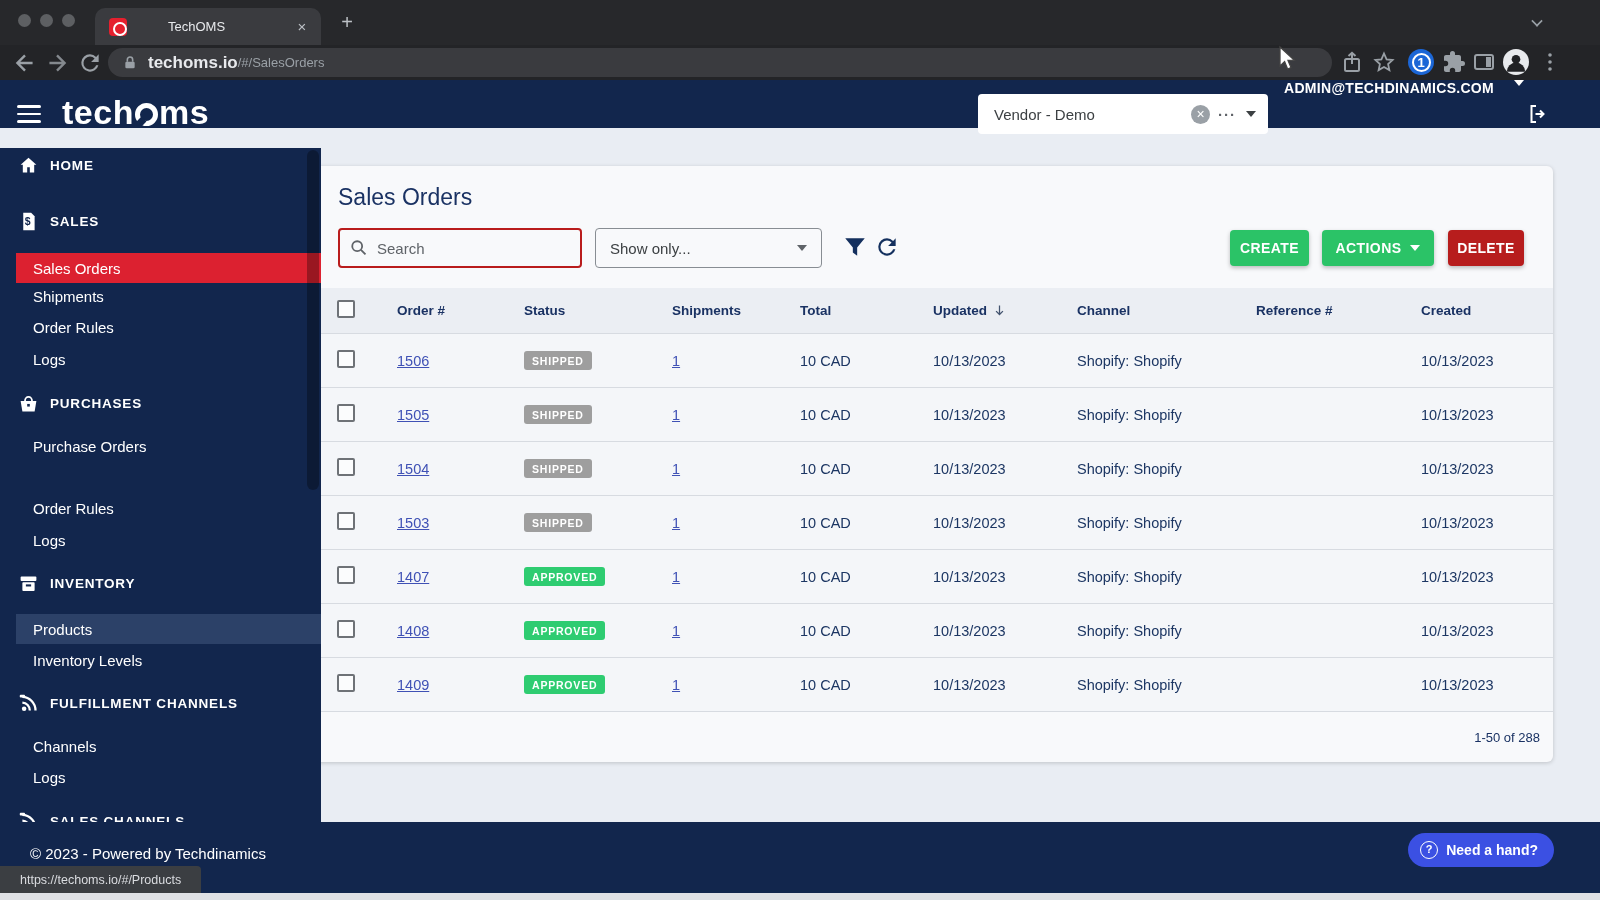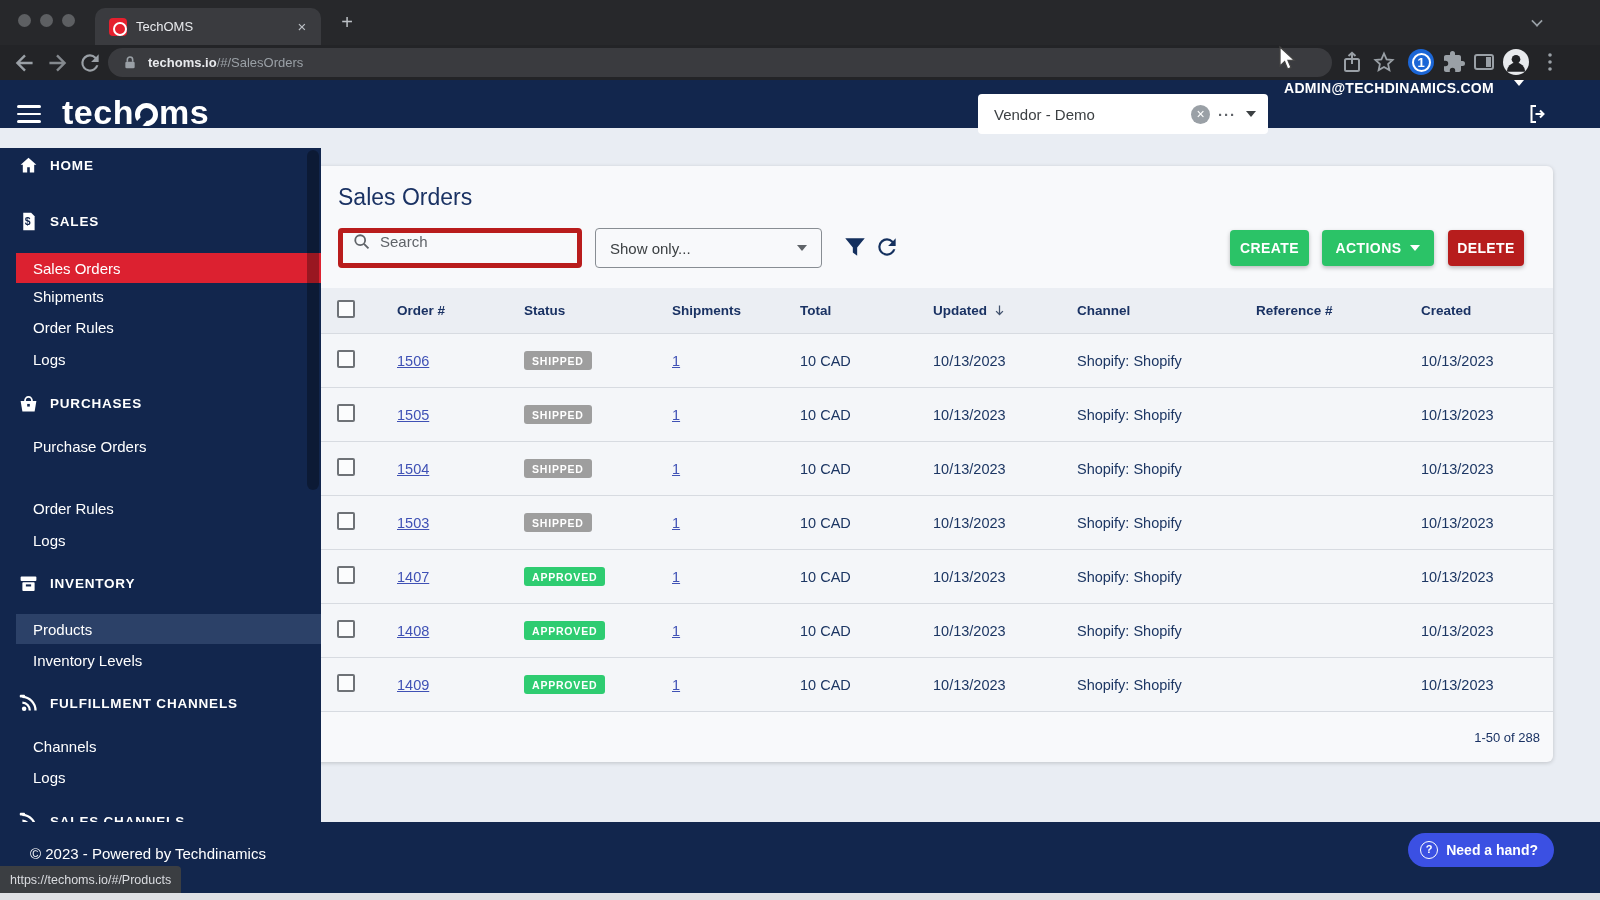--- a/index.html
+++ b/index.html
@@ -3,32 +3,32 @@
 <meta charset="utf-8">
 <style>
   * { margin:0; padding:0; box-sizing:border-box; }
   html,body { width:1600px; height:900px; }
   body { font-family:"Liberation Sans", sans-serif; background:#000; }
   .stage { position:relative; width:1600px; height:900px; overflow:hidden; background:#232427; }
 
   
   .tabstrip { position:absolute; left:0; top:0; width:1600px; height:45px; background:#27282b; }
   .tl { position:absolute; top:14px; width:13px; height:13px; border-radius:50%; background:#5d5f62; }
-  .tab { position:absolute; left:95px; top:8px; width:226px; height:37px; background:#3a3b3f; border-radius:10px 10px 0 0; display:flex; align-items:center; padding:0 10px 0 14px; }
+  .tab { position:absolute; left:95px; top:8px; width:226px; height:37px; background:#3a3b3f; border-radius:10px 10px 0 0; display:flex; align-items:center; padding:0 10px 0 14px;gap:32px; }
   .favicon { width:18px; height:18px; background:#e5202e; border-radius:4px; position:relative; flex:0 0 auto; }
   .favicon::after { content:""; position:absolute; left:4px; top:4px; width:10px; height:10px; border:2.6px solid #fff; border-radius:50%; }
   .tab-title { color:#e8eaed; font-size:13px; margin-left:9px; flex:1; white-space:nowrap; overflow:hidden; }
   .tab-close { color:#bdc1c6; font-size:15px; width:18px; height:18px; line-height:17px; text-align:center; border-radius:50%; }
   .newtab { position:absolute; left:336px; top:12px; color:#bdc1c6; font-size:20px; width:22px; height:22px; line-height:20px; text-align:center; }
   .strip-caret { position:absolute; left:1532px; top:16px; width:10px; height:10px; border-right:2px solid #9aa0a6; border-bottom:2px solid #9aa0a6; transform:rotate(45deg) scale(.8); }
 
   .urlrow { position:absolute; left:0; top:45px; width:1600px; height:35px; background:#232427; }
   .navbtn { position:absolute; top:5px; width:26px; height:26px; }
   .urlfield { position:absolute; left:108px; top:3px; width:1224px; height:29px; background:#3a3b3f; border-radius:15px; display:flex; align-items:center; padding:0 14px; }
-  .url-host { color:#e8eaed; font-size:13px; font-weight:bold; margin-left:10px; }
+  .url-host { color:#e8eaed; font-size:17px; font-weight:bold; margin-left:10px; }
   .url-path { color:#9aa0a6; font-size:13px; }
   .chromeicon { position:absolute; top:5px; width:24px; height:24px; }
 
   
   .app { position:absolute; left:0; top:80px; width:1600px; height:820px; background:#e9edf3; }
   .appheader { position:absolute; left:0; top:0; width:1600px; height:48px; background:#12264d; z-index:4; }
   .burger { position:absolute; left:17px; top:23px; width:24px; height:22px; display:flex; flex-direction:column; justify-content:space-between; padding:2px 0; }
   .burger i { display:block; height:2.6px; background:#fff; border-radius:2px; }
   .logo { position:absolute; left:62px; top:13px; color:#fff; font-size:34px; font-weight:bold; letter-spacing:.5px; display:flex; align-items:center; }
   .logo-o { width:23px; height:23px; border:5.5px solid #fff; border-radius:50%; display:inline-block; margin:4px 1px 0; position:relative; }
@@ -50,21 +50,21 @@
   .item { left:16px; padding-left:17px; font-size:15px; }
   .item.active { background:#dc2130; }
   .item.hover { background:#2c4168; }
   .sicon { width:21px; height:21px; flex:0 0 auto; }
   .sb-thumb { position:absolute; right:2px; top:2px; width:12px; height:340px; background:rgba(0,0,0,.30); border-radius:6px; }
 
   
   .main { position:absolute; left:293px; top:68px; width:1307px; height:674px; background:#e9edf3; }
   .card { position:absolute; left:17px; top:18px; width:1243px; height:596px; background:#f8f9fb; border-radius:6px; box-shadow:0 1px 4px rgba(0,0,0,.18); }
   .pagetitle { position:absolute; left:28px; top:18px; font-size:23px; font-weight:500; color:#1a3263; }
-  .searchbox { position:absolute; left:28px; top:62px; width:244px; height:40px; border:5px solid #b91c1c; border-radius:4px; display:flex; align-items:flex-start; padding:0 10px; background:transparent; }
+  .searchbox { position:absolute; left:28px; top:62px; width:244px; height:40px; border:2px solid #b91c1c; border-radius:4px; display:flex; align-items:center; padding:0 10px; background:transparent; }
   .searchbox input { border:none; outline:none; background:transparent; font-size:15px; color:#3c4043; width:170px; margin-left:9px; font-family:"Liberation Sans",sans-serif; }
   .searchbox input::placeholder { color:#5f6368; }
   .showonly { position:absolute; left:285px; top:62px; width:227px; height:40px; border:1px solid #888d93; border-radius:4px; display:flex; align-items:center; padding:0 14px; color:#3c4043; font-size:15px; }
   .showonly .lbl { flex:1; }
   .toolicon { position:absolute; top:68px; width:26px; height:26px; }
   .btn { position:absolute; top:64px; height:36px; border-radius:4px; color:#fff; font-size:14px; font-weight:bold; letter-spacing:.4px; display:flex; align-items:center; justify-content:center; gap:9px; box-shadow:0 2px 4px rgba(0,0,0,.25); }
   .btn-create { left:920px; width:79px; background:#2bc367; }
   .btn-actions { left:1012px; width:112px; background:#2bc367; }
   .btn-delete { left:1138px; width:76px; background:#b71d1d; }
 
@@ -81,21 +81,21 @@
   .badge.shipped { background:#9e9e9e; }
   .badge.approved { background:#2ecc71; }
   .pager { position:absolute; left:0; top:546px; width:1243px; height:50px; display:flex; align-items:center; justify-content:flex-end; padding-right:13px; color:#1a3263; font-size:13px; }
 
   
   .appfooter { position:absolute; left:0; top:742px; width:1600px; height:71px; background:#12264d; z-index:5; }
   .copyright { position:absolute; left:30px; top:23px; color:#fff; font-size:15px; }
   .helpbtn { position:absolute; right:46px; top:11px; height:34px; border-radius:17px; background:#3b50e3; color:#fff; font-size:14px; font-weight:bold; display:flex; align-items:center; gap:8px; padding:0 16px 0 12px; }
   .qring { width:18px; height:18px; border:1.6px solid #fff; border-radius:50%; font-size:11px; font-weight:bold; line-height:15px; text-align:center; }
   .bottomstrip { position:absolute; left:0; top:813px; width:1600px; height:7px; background:#dfe1e5; z-index:5; }
-  .statustip { position:absolute; left:0; top:786px; height:27px; background:#3b3e42; border-top-right-radius:4px; color:#dadce0; font-size:12.5px; display:flex; align-items:center; padding:0 10px; z-index:7; }
+  .statustip { position:absolute; left:0; top:786px; height:27px; background:#3b3e42; border-top-right-radius:4px; color:#dadce0; font-size:12.5px; display:flex; align-items:center; padding:0 20px; z-index:7; }
 
   .cursor { position:absolute; left:1276px; top:45px; z-index:9; }
 </style>
 </head>
 <body>
 
 <div class="stage">
 
   <div class="tabstrip">
     <span class="tl" style="left:18px"></span>

